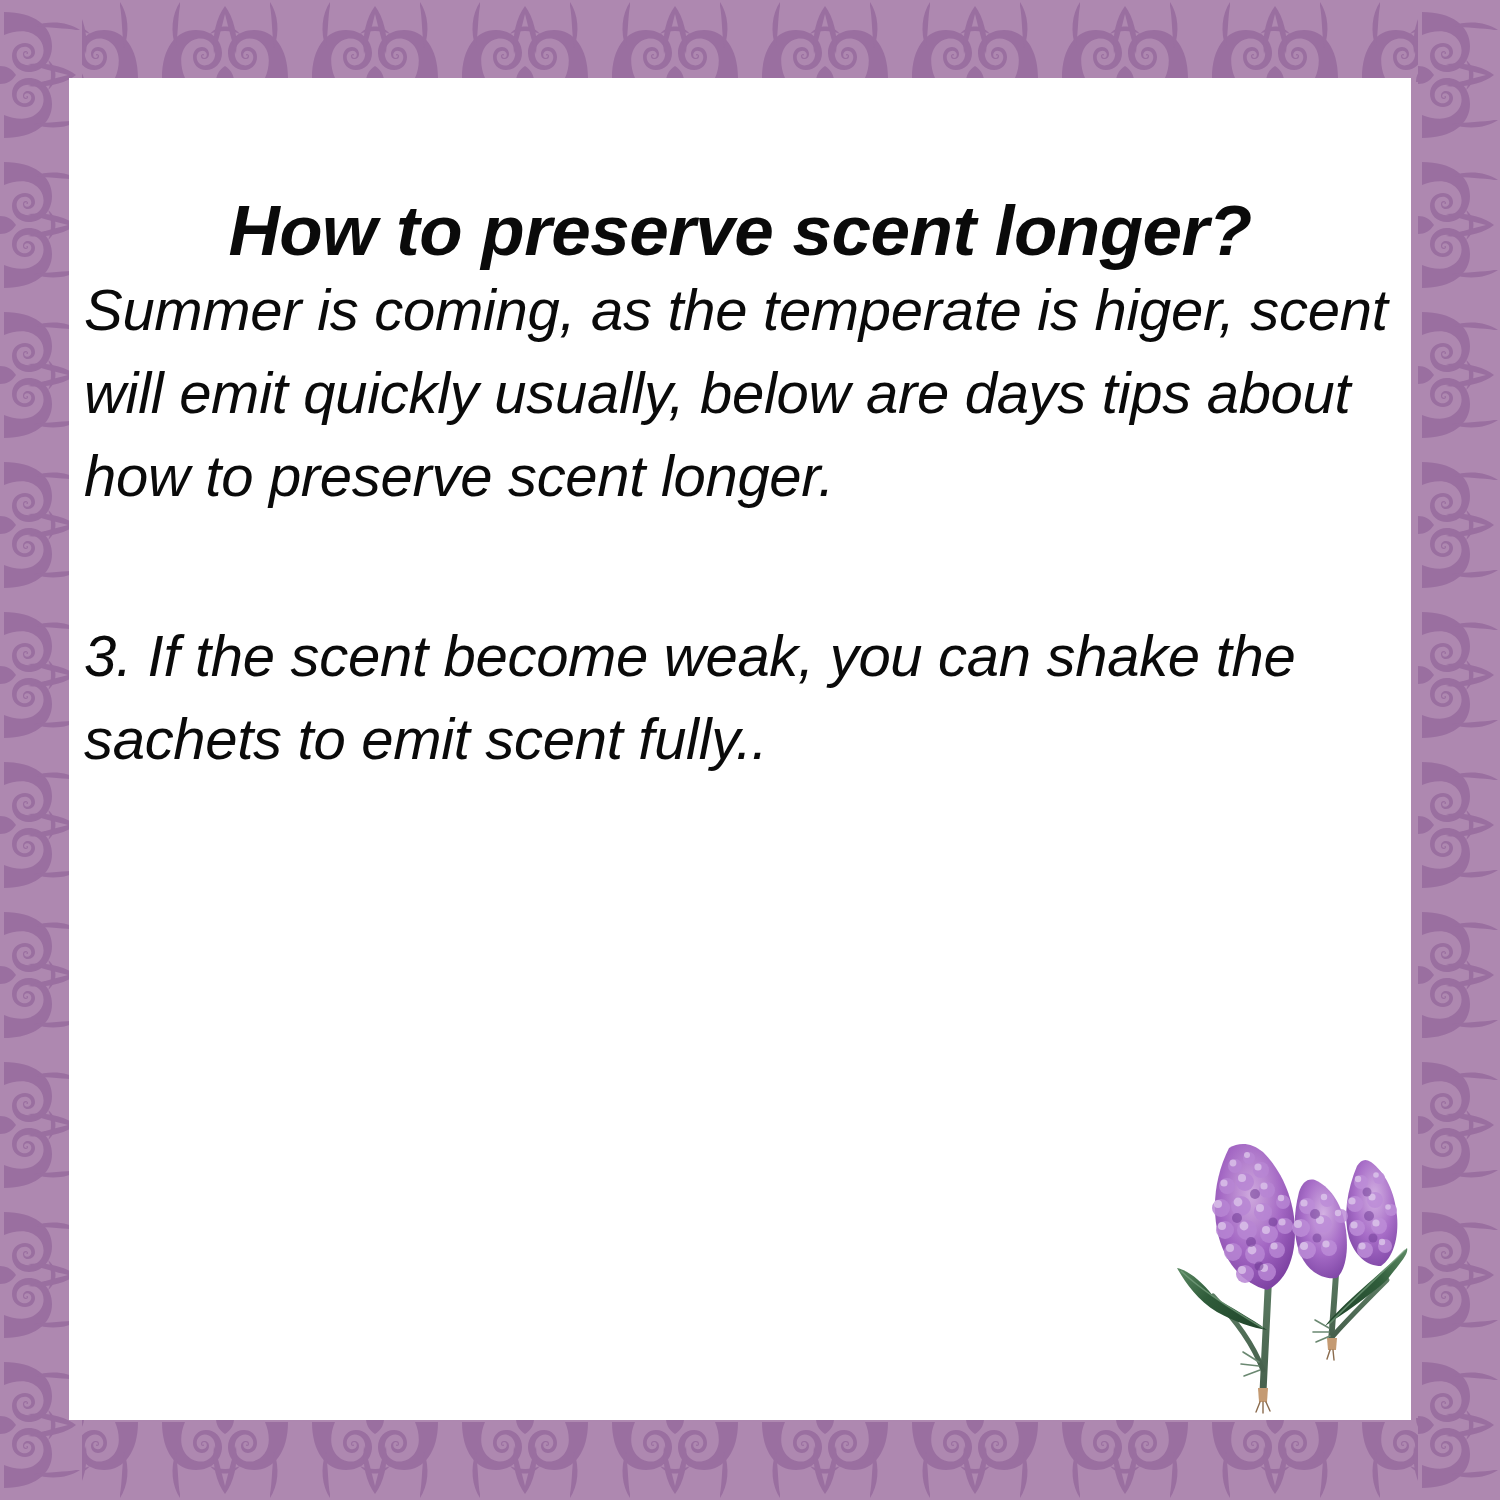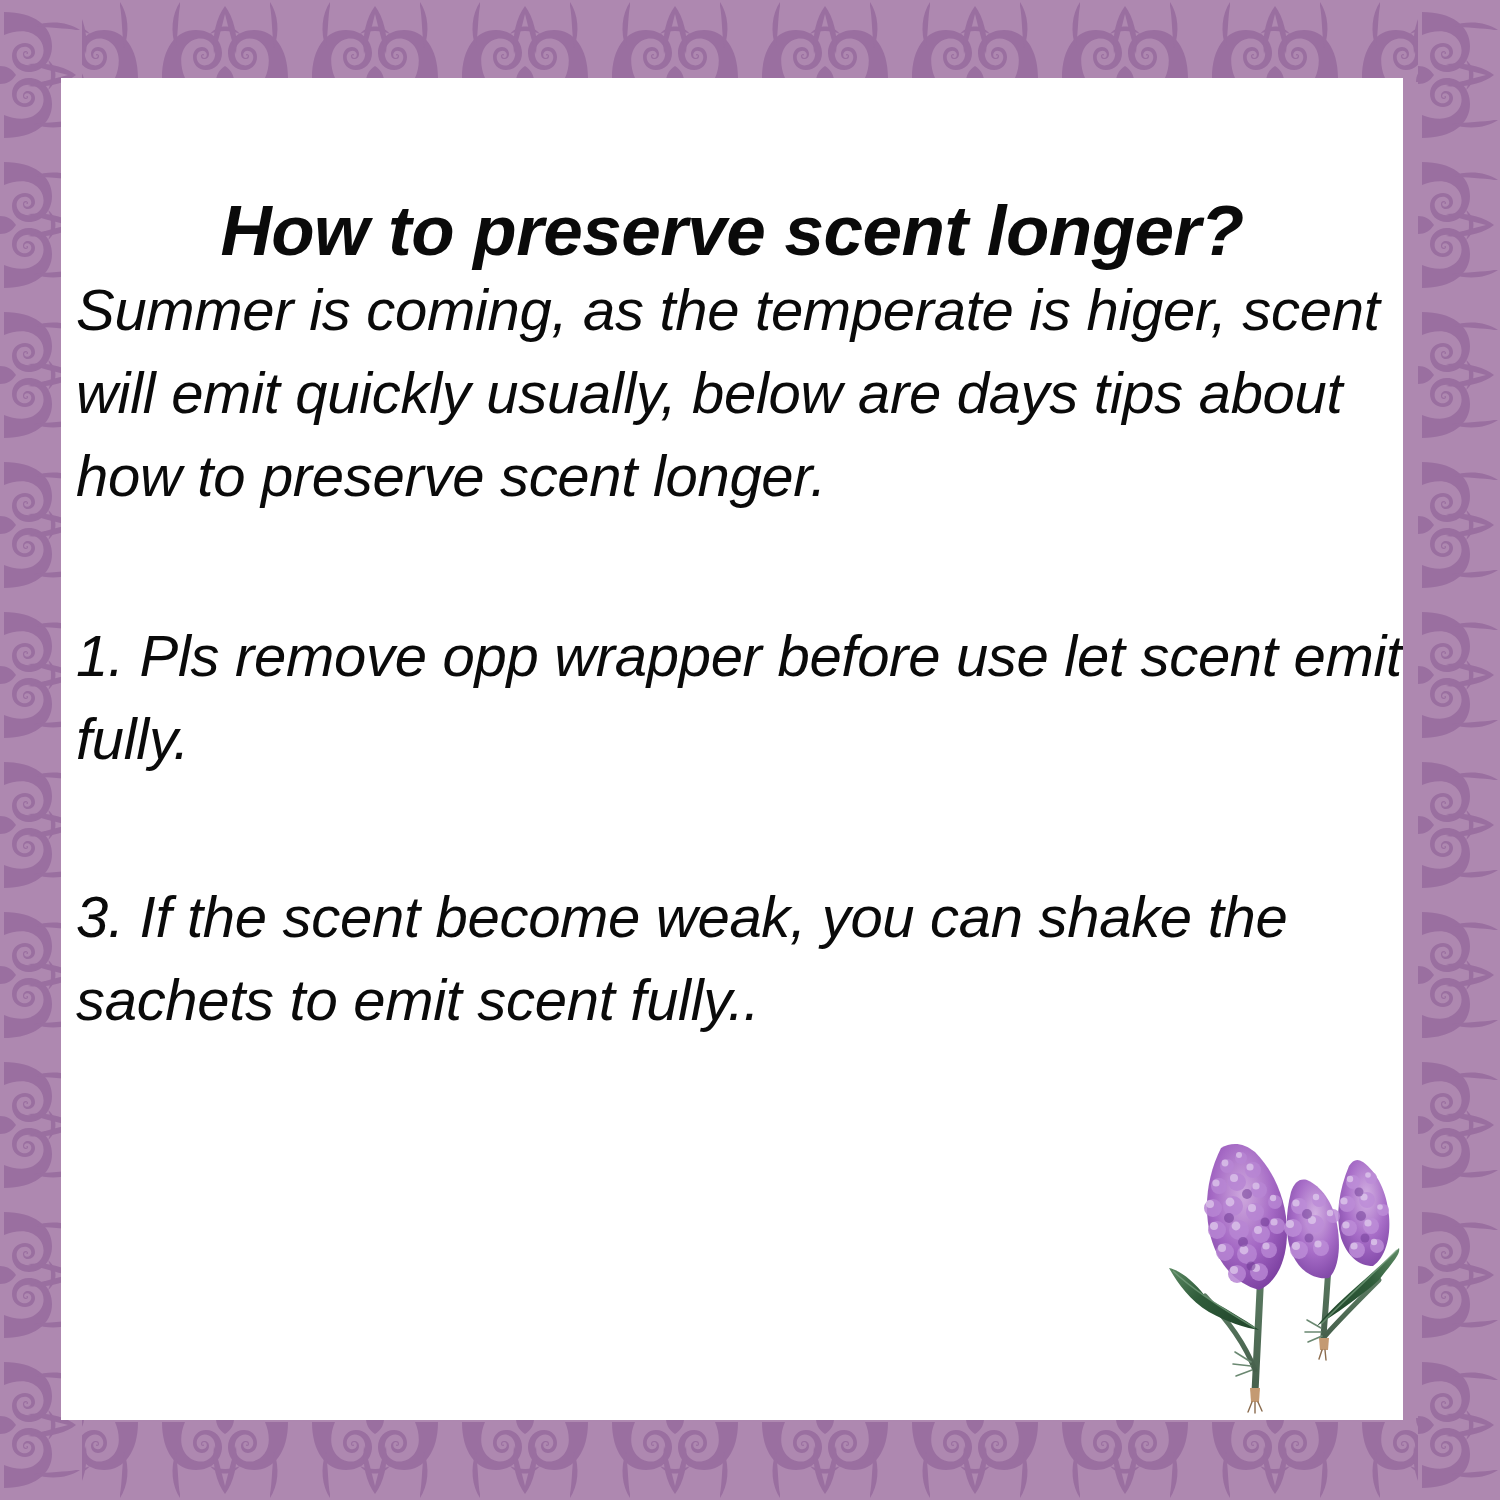--- a/index.html
+++ b/index.html
@@ -33,21 +33,21 @@
   .band-right  { right: 0;  top: 0;     width: 82px;   height: 1500px; }
 
   .band svg { display: block; }
   .band-left  svg { transform-origin: 0 0; transform: rotate(90deg) translateY(-82px); }
   .band-right svg { transform-origin: 0 0; transform: rotate(90deg) translateY(-82px); }
   .band-bottom svg { transform: scaleY(-1); }
 
   
   #card {
     position: absolute;
-    left: 61px;
+    left: 69px;
     top: 78px;
     width: 1342px;
     height: 1342px;
     background: #ffffff;
     overflow: hidden;
   }
 
   #title {
     position: absolute;
     left: 0;
@@ -186,21 +186,20 @@
       </svg>
     </div>
   </div>
 
   <div id="card">
 
     <div id="title">How to preserve scent longer?</div>
 
     <div id="body-text">
       <p class="para intro">Summer is coming, as the temperate is higer, scent will emit quickly usually, below are days tips about how to preserve scent longer.</p>
-      <p class="para tip1">1. Pls remove opp wrapper before use let scent emit fully.</p>
       <p class="para tip3">3. If the scent become weak, you can shake the sachets to emit scent fully..</p>
     </div>
 
     <div id="lilac">
       <svg viewBox="0 0 260 290" aria-hidden="true">
         <defs>
           <radialGradient id="fl-a" cx="45%" cy="35%" r="70%">
             <stop offset="0%" stop-color="#cfaade"></stop>
             <stop offset="55%" stop-color="#a468c4"></stop>
             <stop offset="100%" stop-color="#7b3fa0"></stop>

